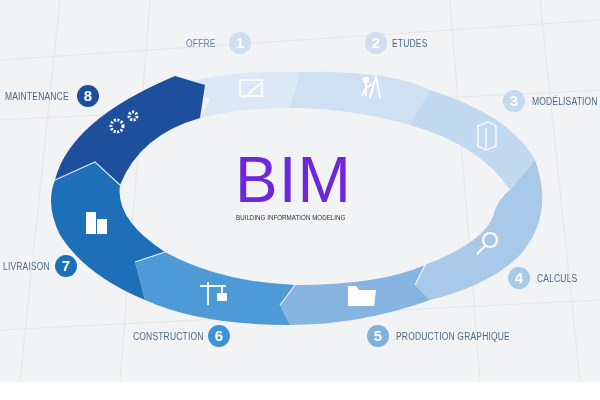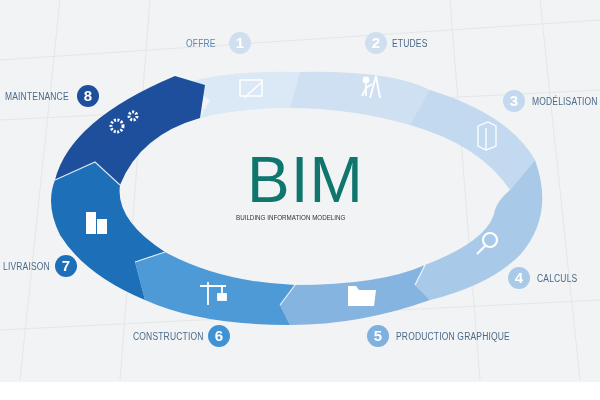--- a/index.html
+++ b/index.html
@@ -1,21 +1,21 @@
 <!DOCTYPE html>
 <html><head>
 <meta charset="utf-8">
 <style>
   html,body{margin:0;padding:0;background:#fff;}
   #stage{position:relative;width:600px;height:400px;overflow:hidden;background:#fff;font-family:"DejaVu Sans Condensed","DejaVu Sans",sans-serif;}
   #bg{position:absolute;left:0;top:0;width:600px;height:382px;background:#f2f3f4;}
   svg{position:absolute;left:0;top:0;}
   .lbl{position:absolute;font-family:"Liberation Sans",sans-serif;font-size:10px;color:#4a6a8a;letter-spacing:0.2px;white-space:nowrap;transform:scaleX(0.85);transform-origin:left center;}
   .num{position:absolute;width:22px;height:22px;border-radius:50%;color:#fff;font-family:"Liberation Sans",sans-serif;font-weight:bold;font-size:15px;line-height:22px;text-align:center;}
-  #title{position:absolute;left:235px;top:148px;font-family:"Liberation Sans",sans-serif;font-size:64px;color:#0f766e;letter-spacing:1px;line-height:64px;margin-left:12px;}
+  #title{position:absolute;left:235px;top:148px;font-family:"Liberation Sans",sans-serif;font-size:64px;color:#6d28d9;letter-spacing:1px;line-height:64px;}
   #subtitle{position:absolute;left:236px;top:213px;font-family:"Liberation Sans",sans-serif;font-size:8px;color:#333;transform:scaleX(0.78);transform-origin:left center;white-space:nowrap;}
 </style>
 </head>
 <body>
 
 <div id="stage">
   <div id="bg"></div>
 
   <svg width="600" height="400" viewBox="0 0 600 400">
 

